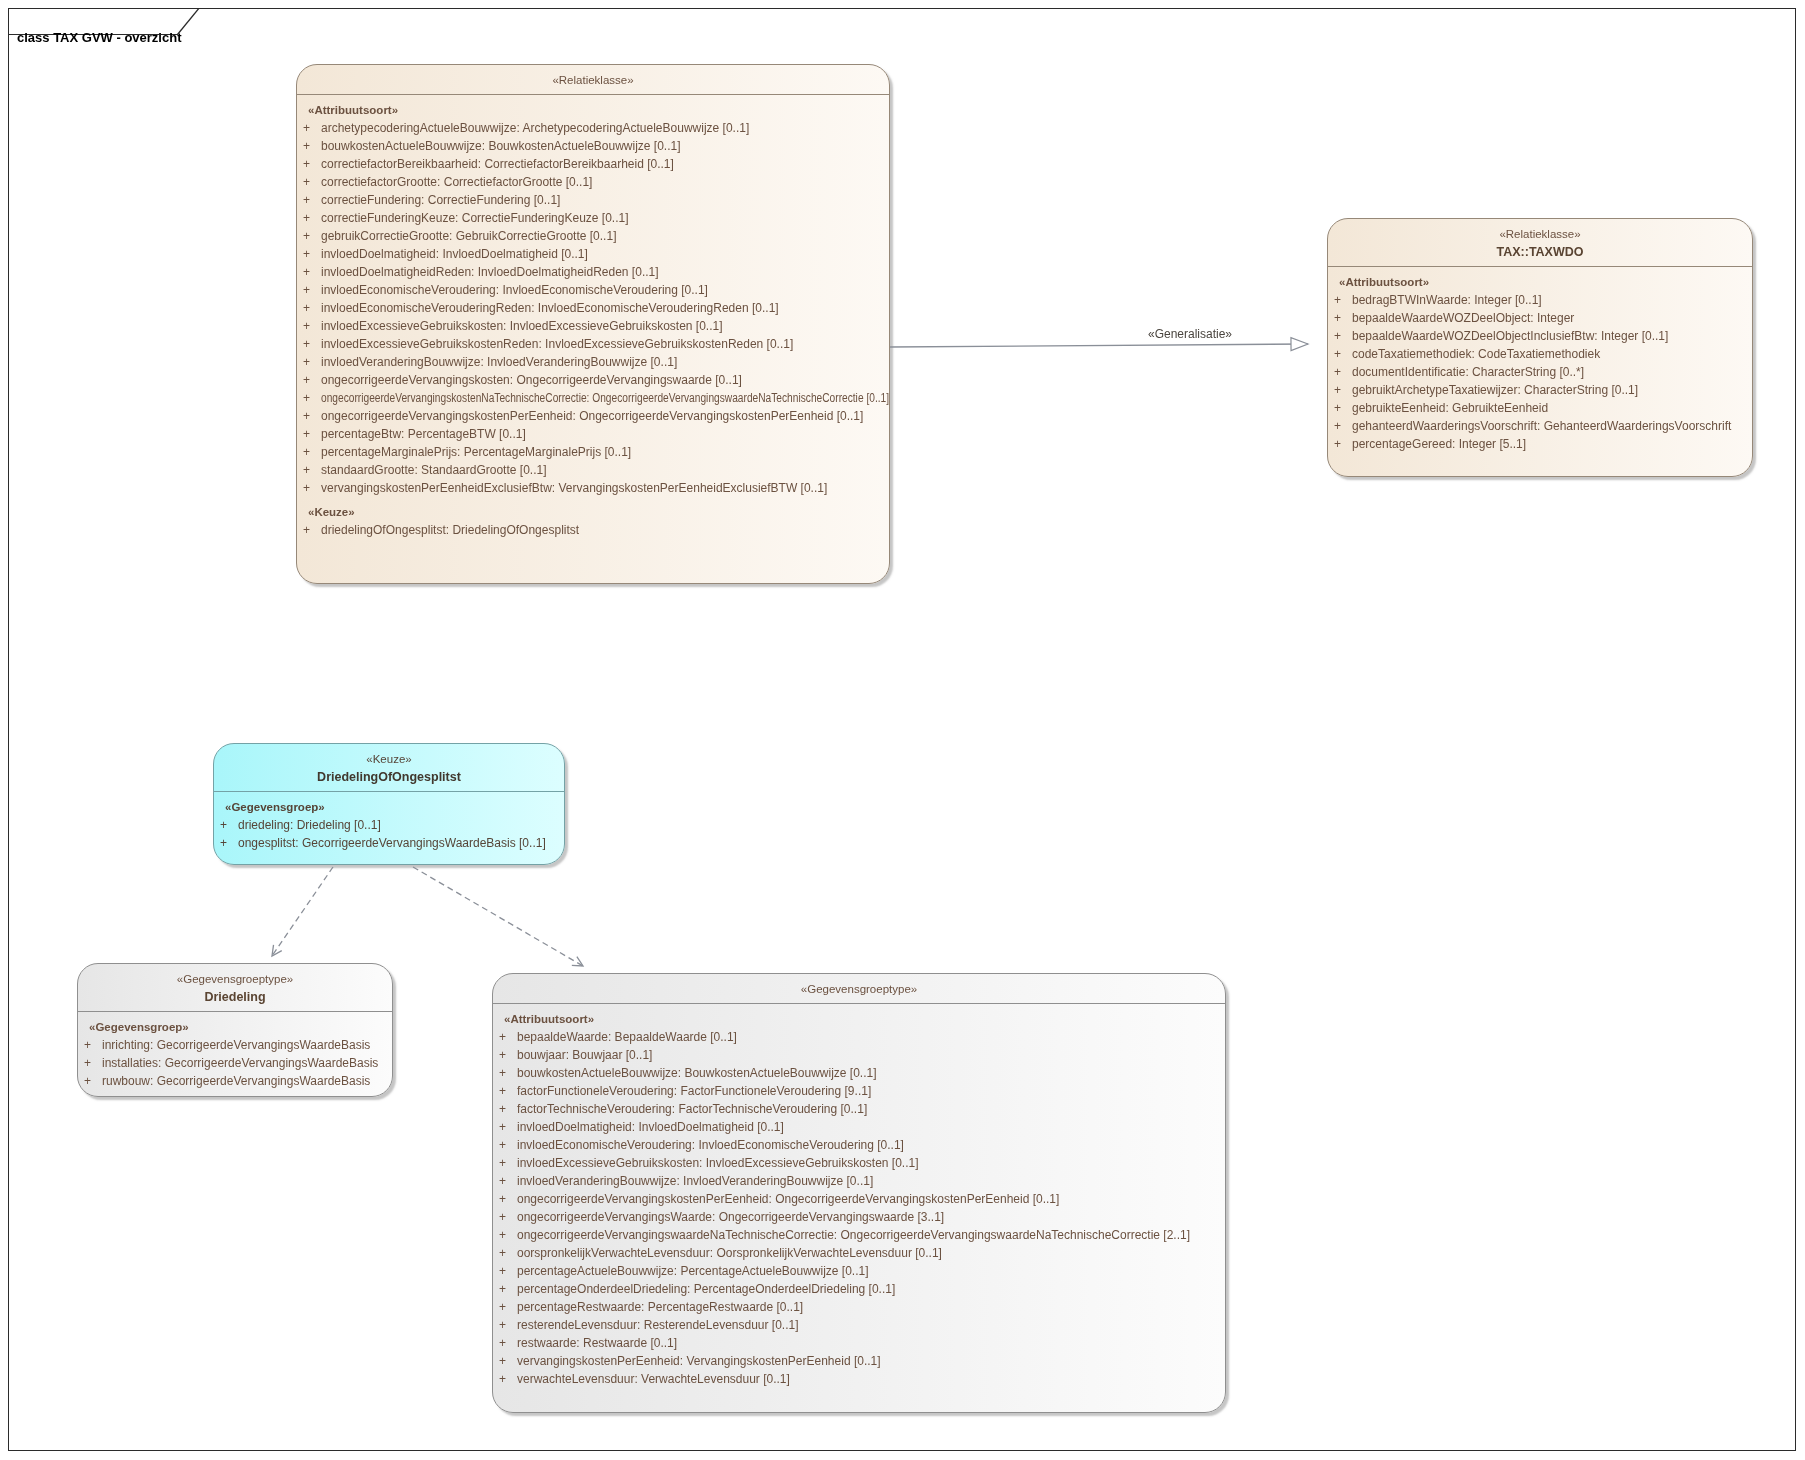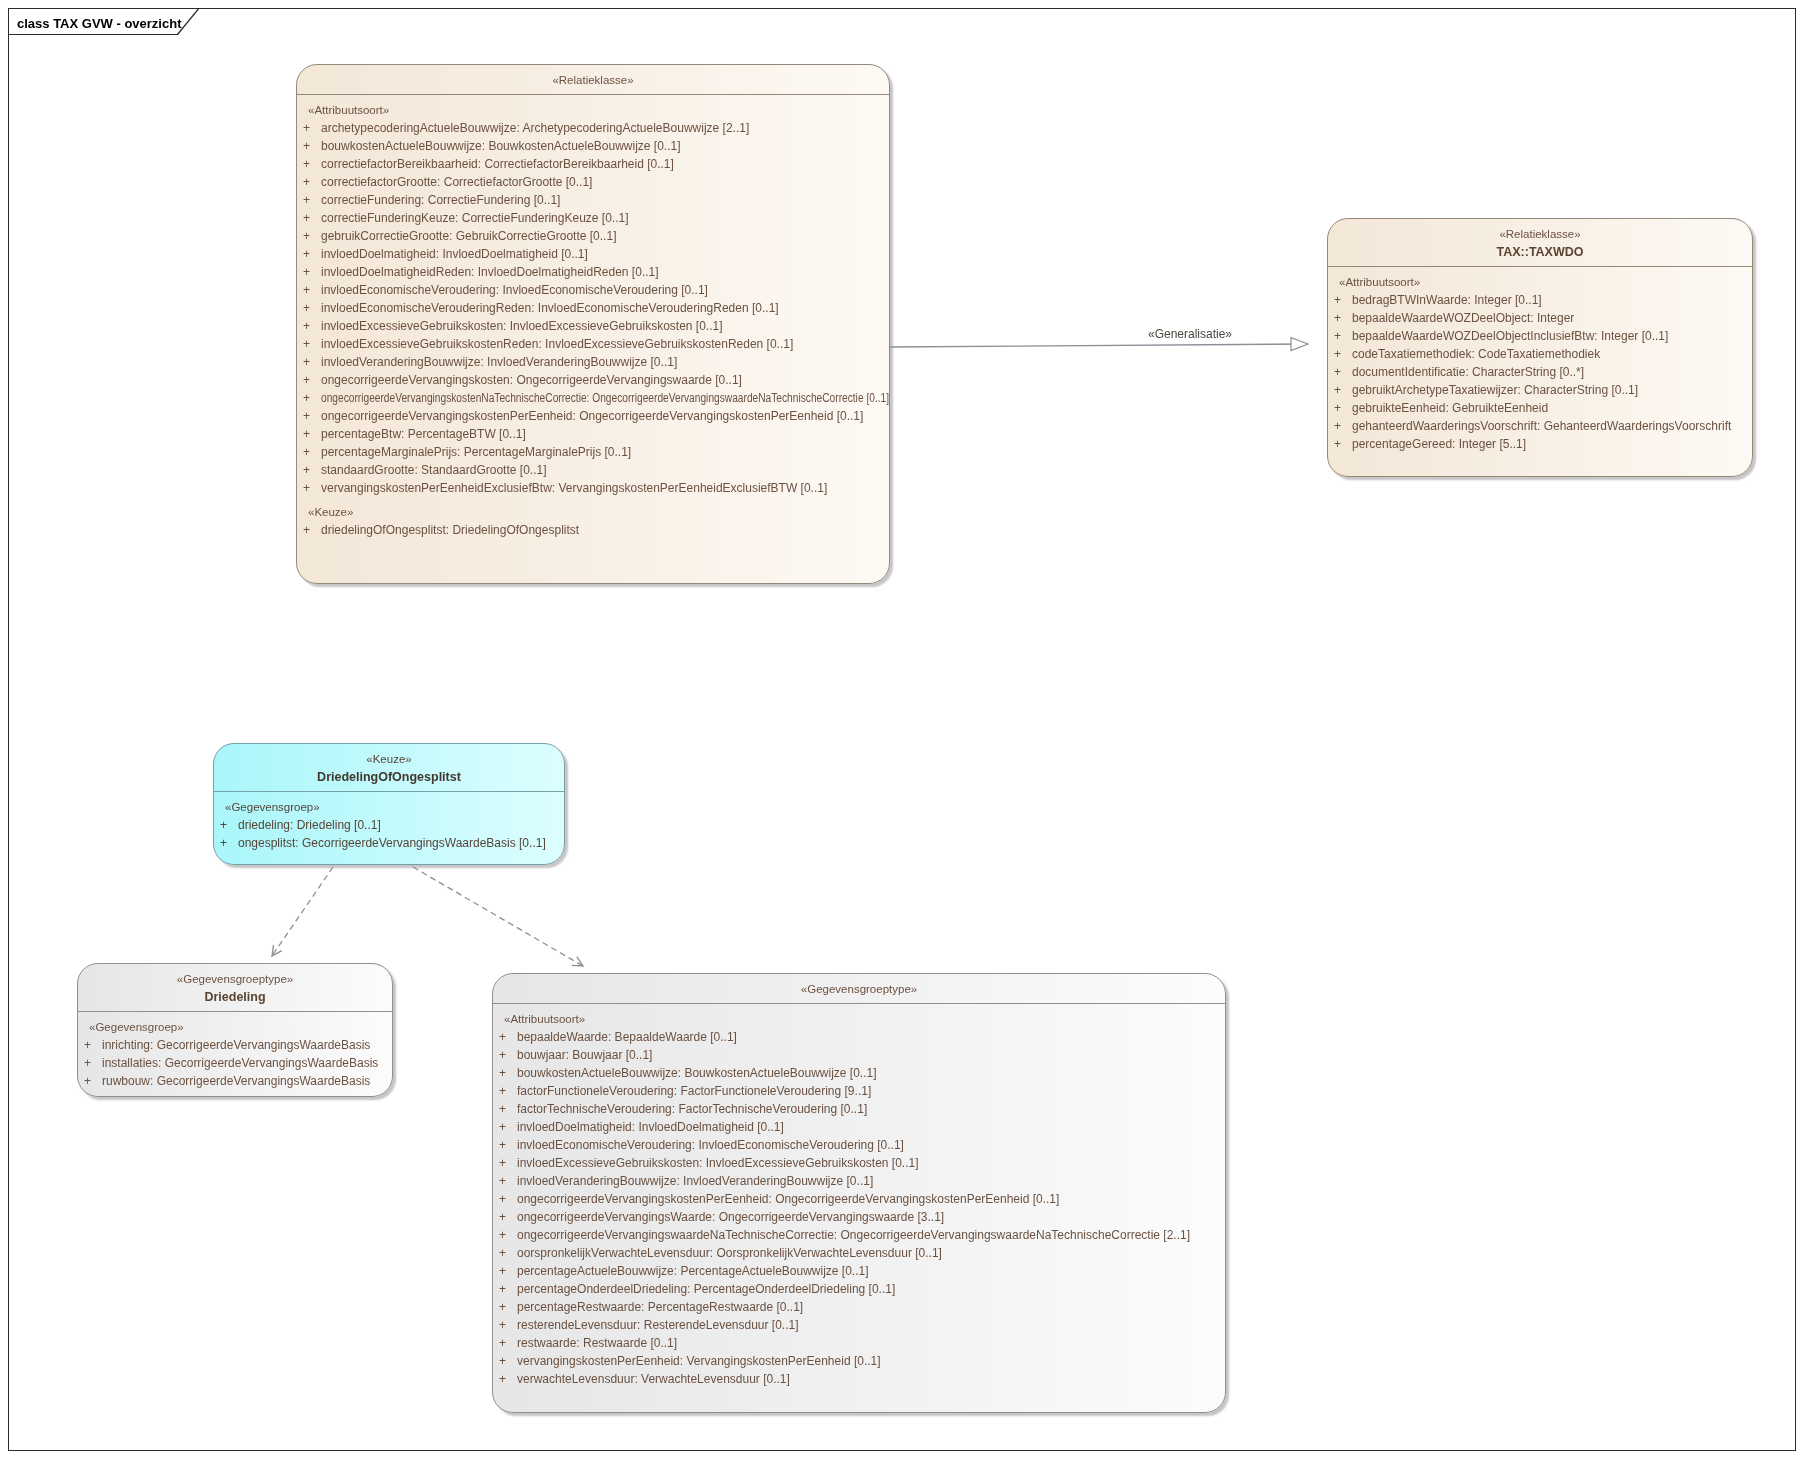--- a/index.html
+++ b/index.html
@@ -16,21 +16,21 @@
     position:absolute; left:8px; top:8px; width:192px; height:27px;
     background:#2b2b2b;
     clip-path:polygon(0 0, 100% 0, calc(100% - 22px) 100%, 0 100%);
   }
   .frame-tab-inner {
     position:absolute; left:1px; top:1px; width:190px; height:25px;
     background:#ffffff;
     clip-path:polygon(0 0, calc(100% - 1.5px) 0, calc(100% - 22px) 100%, 0 100%);
   }
   .frame-title {
-    position:absolute; left:9px; top:12px; height:25px; line-height:24px;
+    position:absolute; left:9px; top:26px; height:25px; line-height:24px;
     padding-left:8px; font-size:13px; font-weight:bold; color:#000;
     white-space:nowrap;
   }
   
   .uml-class {
     position:absolute; box-sizing:border-box;
     box-shadow:3px 3px 2px rgba(150,150,150,0.55);
     display:flex; flex-direction:column;border-radius:21px;
   }
   .uml-class.beige {
@@ -51,21 +51,21 @@
   }
   .uml-class.beige .cls-title { border-bottom-color:#968878; }
   .uml-class.cyan  .cls-title { border-bottom-color:#74a2a6; }
   .uml-class.gray  .cls-title { border-bottom-color:#8f8f8f; }
   .stereotype { font-size:11.5px; line-height:17px; }
   .cls-name  { font-size:12.5px; font-weight:bold; line-height:18px; color:#5a4432; }
   .uml-class.cyan .cls-name { color:#41382e; }
   .cls-body { flex:1 1 auto; padding-top:6px; overflow:hidden; }
   .sec-header {
     font-size:11.5px; line-height:18px; padding-left:11px;
-    white-space:nowrap; margin-top:6px;
+    white-space:nowrap; margin-top:6px;font-weight:bold;
   }
   .sec-header:first-child { margin-top:0; }
   .attr-row { display:flex; height:18px; line-height:18px; padding-left:6px; }
   .vis { flex:0 0 18px; font-size:12px; }
   .attr-text {
     flex:1 1 auto; min-width:0; font-size:12px; white-space:nowrap;
     transform-origin:left center;
   }
   
   svg.connectors {
@@ -104,21 +104,21 @@
   </svg>
 
   <div class="uml-class beige" style="left:296px; top:64px; width:594px; height:520px;">
     <div class="cls-title">
       <div class="stereotype">«Relatieklasse»</div>
     </div>
     <div class="cls-body">
         <div class="sec-header">«Attribuutsoort»</div>
         <div class="attr-row">
           <span class="vis">+</span>
-          <span class="attr-text">archetypecoderingActueleBouwwijze: ArchetypecoderingActueleBouwwijze [2..1]</span>
+          <span class="attr-text">archetypecoderingActueleBouwwijze: ArchetypecoderingActueleBouwwijze [0..1]</span>
         </div>
         <div class="attr-row">
           <span class="vis">+</span>
           <span class="attr-text">bouwkostenActueleBouwwijze: BouwkostenActueleBouwwijze [0..1]</span>
         </div>
         <div class="attr-row">
           <span class="vis">+</span>
           <span class="attr-text">correctiefactorBereikbaarheid: CorrectiefactorBereikbaarheid [0..1]</span>
         </div>
         <div class="attr-row">

